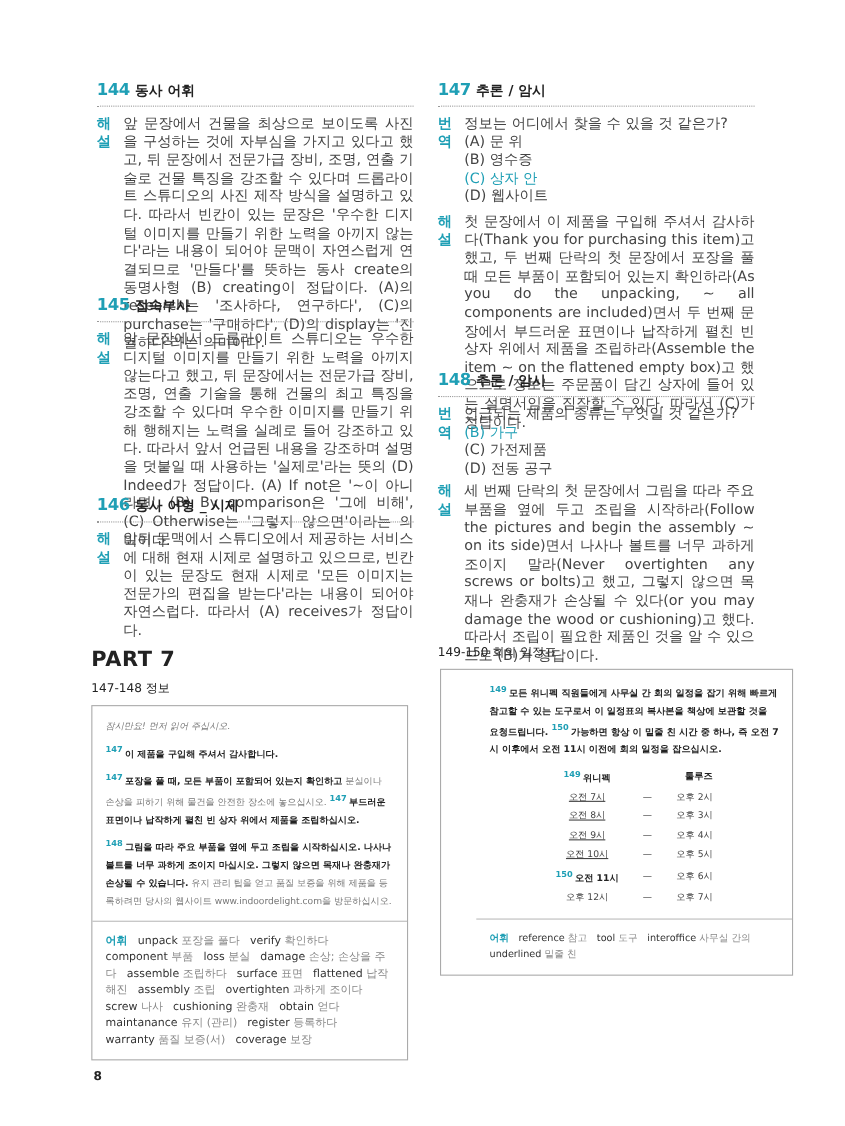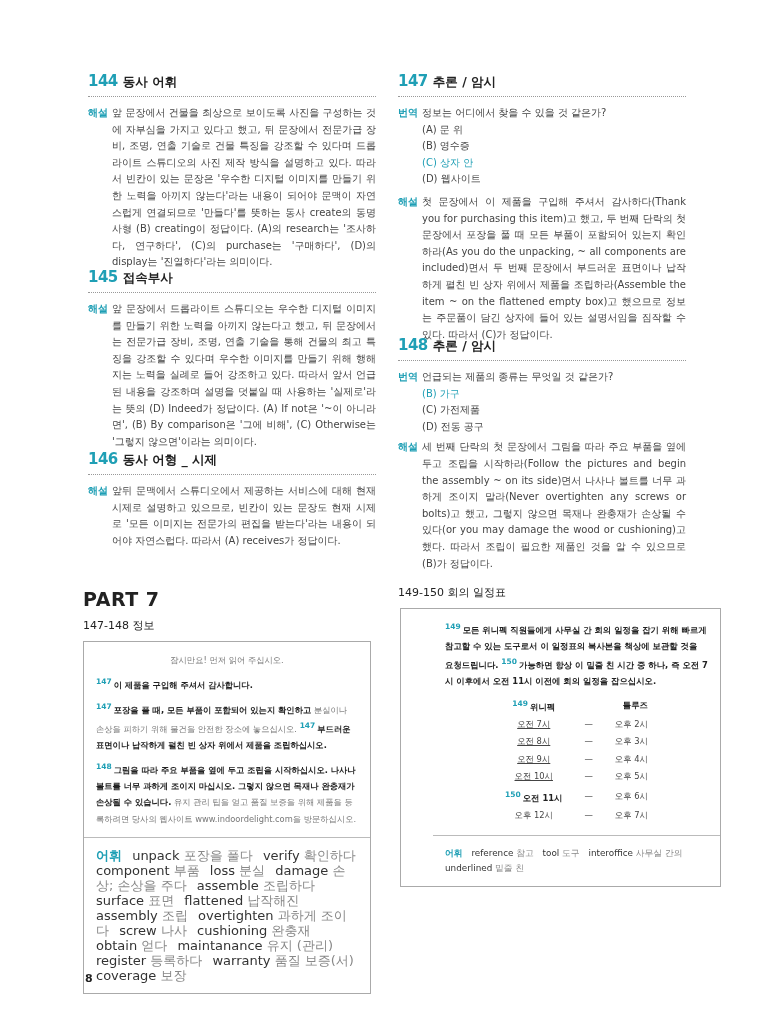--- a/index.html
+++ b/index.html
@@ -2,34 +2,34 @@
 <html><head>
 <meta charset="utf-8">
 <style>
   html,body{margin:0;padding:0;background:#fff;}
   body{width:768px;height:1024px;position:relative;overflow:hidden;font-family:"DejaVu Sans","Liberation Sans",sans-serif;color:#333;}
   .col{position:absolute;width:288px;}
   .colL{left:88px;}
   .colR{left:398px;}
   .sec-h{display:flex;align-items:baseline;font-weight:bold;font-size:12.5px;color:#222;padding-bottom:5px;border-bottom:1px dotted #999;margin-bottom:8px;}
   .sec-num{color:#1f9fb5;font-size:15px;font-weight:bold;margin-right:5px;letter-spacing:-0.5px;}
-  .para{display:flex;font-size:10px;line-height:16.6px;color:#444;}
+  .para{display:flex;font-size:13px;line-height:16.6px;color:#444;}
   .tag{color:#1f9fb5;font-weight:bold;width:24px;flex:0 0 24px;}
   .tag-body{flex:1;text-align:justify;}
   .opt{display:block;}
   .opt.correct{color:#1f9fb5;}
   .part{position:absolute;left:83px;top:588px;font-size:19px;font-weight:bold;color:#222;letter-spacing:0.5px;}
   .subh{position:absolute;font-size:11px;font-weight:normal;color:#222;}
   .box{position:absolute;border:1px solid #aaa;background:#fff;}
   .box .inner{padding:10px 12px;font-size:8.3px;line-height:16.2px;color:#333;}
   .box .sep{border-top:1px solid #bbb;}
   .num-sm{color:#1f9fb5;font-size:7.5px;vertical-align:super;margin-right:2px;font-weight:bold;}
   .b{font-weight:bold;color:#222;}
   .lt{color:#777;}
-  .center{text-align:center;}
+  .center{text-align:left;font-style:italic;}
   .vocab-tag{color:#1f9fb5;font-weight:bold;margin-right:6px;}
   .vocab-en{color:#333;}
   .vocab-ko{color:#888;margin-right:6px;}
   .sched{margin:4px auto 0 auto;font-size:8.4px;line-height:15.4px;color:#444;}
   .sched td{padding:0 6px;}
   .sched td.l{text-align:center;}
   .sched td.r{text-align:center;}
   .sched .u{text-decoration:underline;}
   .pageno{position:absolute;left:85px;top:972px;font-size:11px;font-weight:bold;color:#222;}
 </style>
@@ -79,21 +79,21 @@
       <span class="num-sm">147</span><span class="b">이 제품을 구입해 주셔서 감사합니다.</span>
     </div>
     <div style="margin-bottom:6px;">
       <span class="num-sm">147</span><span class="b">포장을 풀 때, 모든 부품이 포함되어 있는지 확인하고</span><span class="lt"> 분실이나 손상을 피하기 위해 물건을 안전한 장소에 놓으십시오. </span><span class="num-sm">147</span><span class="b">부드러운 표면이나 납작하게 펼친 빈 상자 위에서 제품을 조립하십시오.</span>
     </div>
     <div>
       <span class="num-sm">148</span><span class="b">그림을 따라 주요 부품을 옆에 두고 조립을 시작하십시오. 나사나 볼트를 너무 과하게 조이지 마십시오. 그렇지 않으면 목재나 완충재가 손상될 수 있습니다.</span><span class="lt"> 유지 관리 팁을 얻고 품질 보증을 위해 제품을 등록하려면 당사의 웹사이트 www.indoordelight.com을 방문하십시오.</span>
     </div>
   </div>
   <div class="sep"></div>
-  <div class="inner" style="line-height:15px;font-size:13px;">
+  <div class="inner" style="line-height:15px;font-size:10px;">
     <span class="vocab-tag">어휘</span>
     <span id="vocab1"><span class="vocab-en">unpack </span><span class="vocab-ko">포장을 풀다 </span><span class="vocab-en">verify </span><span class="vocab-ko">확인하다 </span><span class="vocab-en">component </span><span class="vocab-ko">부품 </span><span class="vocab-en">loss </span><span class="vocab-ko">분실 </span><span class="vocab-en">damage </span><span class="vocab-ko">손상; 손상을 주다 </span><span class="vocab-en">assemble </span><span class="vocab-ko">조립하다 </span><span class="vocab-en">surface </span><span class="vocab-ko">표면 </span><span class="vocab-en">flattened </span><span class="vocab-ko">납작해진 </span><span class="vocab-en">assembly </span><span class="vocab-ko">조립 </span><span class="vocab-en">overtighten </span><span class="vocab-ko">과하게 조이다 </span><span class="vocab-en">screw </span><span class="vocab-ko">나사 </span><span class="vocab-en">cushioning </span><span class="vocab-ko">완충재 </span><span class="vocab-en">obtain </span><span class="vocab-ko">얻다 </span><span class="vocab-en">maintanance </span><span class="vocab-ko">유지 (관리) </span><span class="vocab-en">register </span><span class="vocab-ko">등록하다 </span><span class="vocab-en">warranty </span><span class="vocab-ko">품질 보증(서) </span><span class="vocab-en">coverage </span><span class="vocab-ko">보장 </span></span>
   </div>
 </div>
 
 <div class="col colR" style="top:72px;">
   <div class="sec-h">
     <span class="sec-num">147</span>
     <span>추론 / 암시</span>
   </div>

